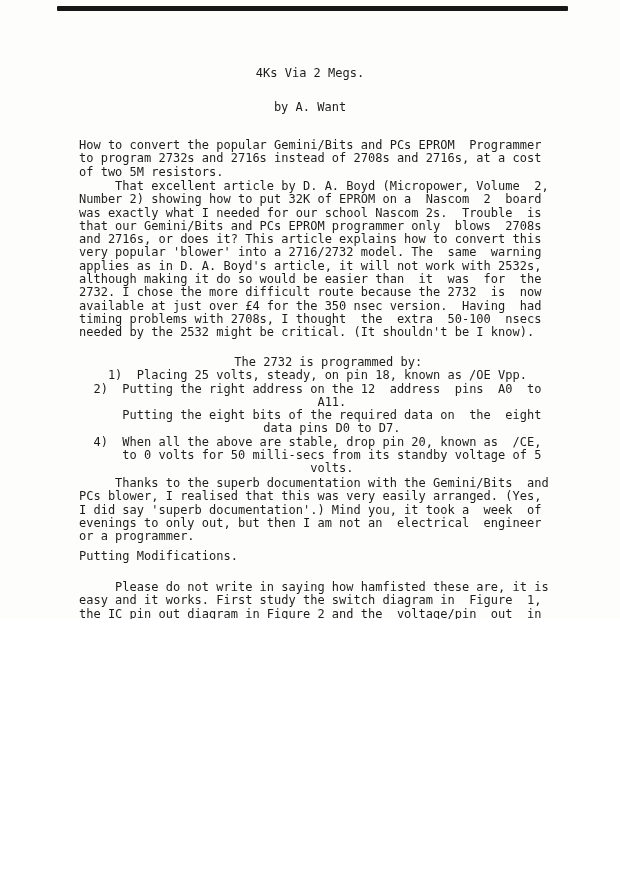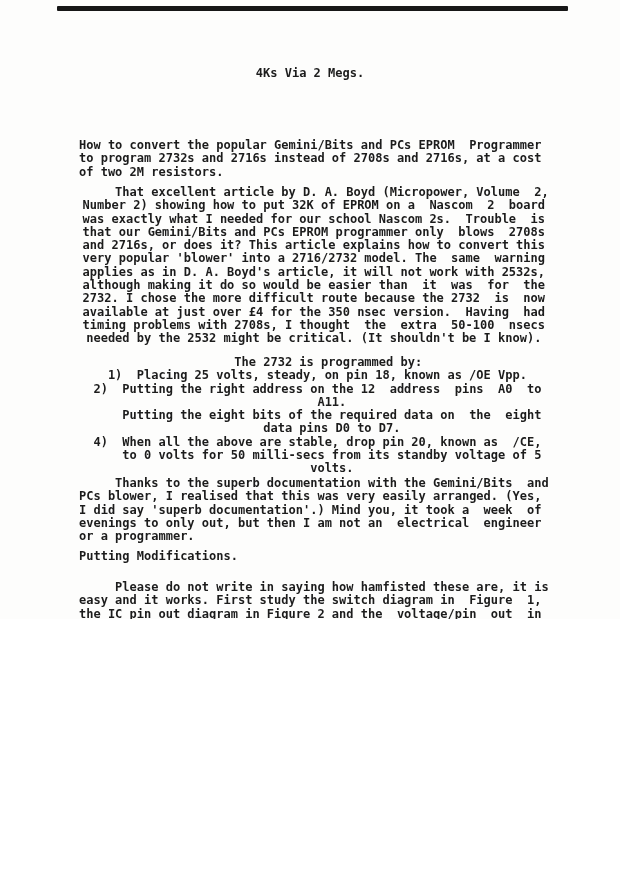--- a/index.html
+++ b/index.html
@@ -4,21 +4,21 @@
 <style>
   html, body { margin: 0; padding: 0; background: #ffffff; }
 
   .page {
     position: relative;
     width: 620px;
     height: 619px;
     background: #fdfdfc;
     overflow: hidden;
     font-family: "DejaVu Sans Mono", monospace;
-    font-weight: 700;
+    font-weight: 400;
     font-size: 12px;
     line-height: 13.3px;
     color: #1c1c1c;
   }
 
   
   .scan-bar {
     position: absolute;
     left: 57px;
     width: 511px;
@@ -38,21 +38,21 @@
   }
   .title-pos   { top: 67px; }
   .byline-pos  { top: 101px; }
 
   .block {
     position: absolute;
     left: 79px;
     white-space: pre;
   }
   .p1-pos      { top: 139px; }
-  .p2-pos      { top: 186px; text-align: center; }
+  .p2-pos      { top: 180px; }
   .list-pos    { top: 356px; text-align: center; }
   .p3-pos      { top: 477px; }
   .heading-pos { top: 550px; }
   .p4-pos      { top: 581px; }
 
   .footer-pos {
     position: absolute;
     left: 229px;
     top: 799px;
     white-space: pre;
@@ -60,24 +60,25 @@
 </style>
 </head>
 <body>
 
 <div class="page">
 
   <div class="scan-bar top"></div>
 
   <div class="center-line title-pos">4Ks Via 2 Megs.</div>
 
+  <div class="center-line byline-pos">by A. Want</div>
 
   <div class="block p1-pos">How to convert the popular Gemini/Bits and PCs EPROM  Programmer
 to program 2732s and 2716s instead of 2708s and 2716s, at a cost
-of two 2M resistors.</div>
+of two 5M resistors.</div>
 
   <div class="block p2-pos">     That excellent article by D. A. Boyd (Micropower, Volume  2,
 Number 2) showing how to put 32K of EPROM on a  Nascom  2  board
 was exactly what I needed for our school Nascom 2s.  Trouble  is
 that our Gemini/Bits and PCs EPROM programmer only  blows  2708s
 and 2716s, or does it? This article explains how to convert this
 very popular 'blower' into a 2716/2732 model. The  same  warning
 applies as in D. A. Boyd's article, it will not work with 2532s,
 although making it do so would be easier than  it  was  for  the
 2732. I chose the more difficult route because the 2732  is  now

